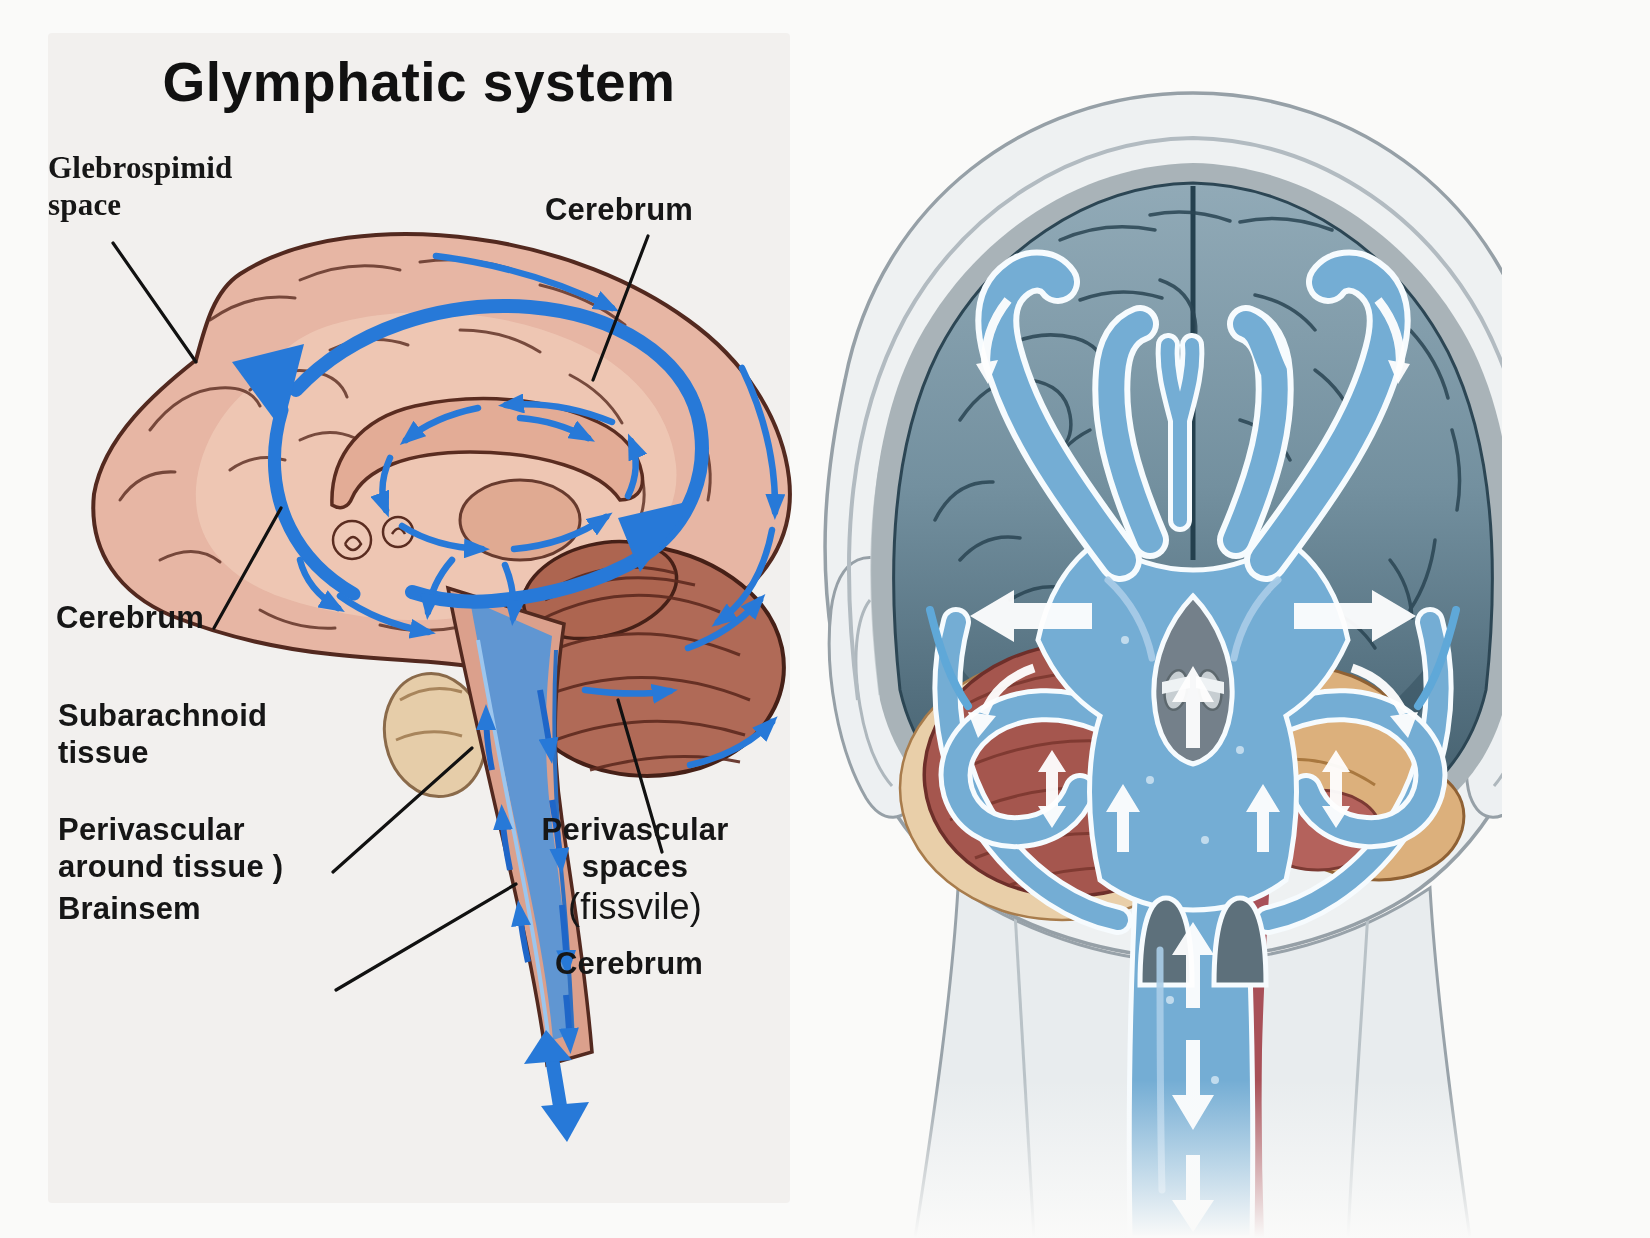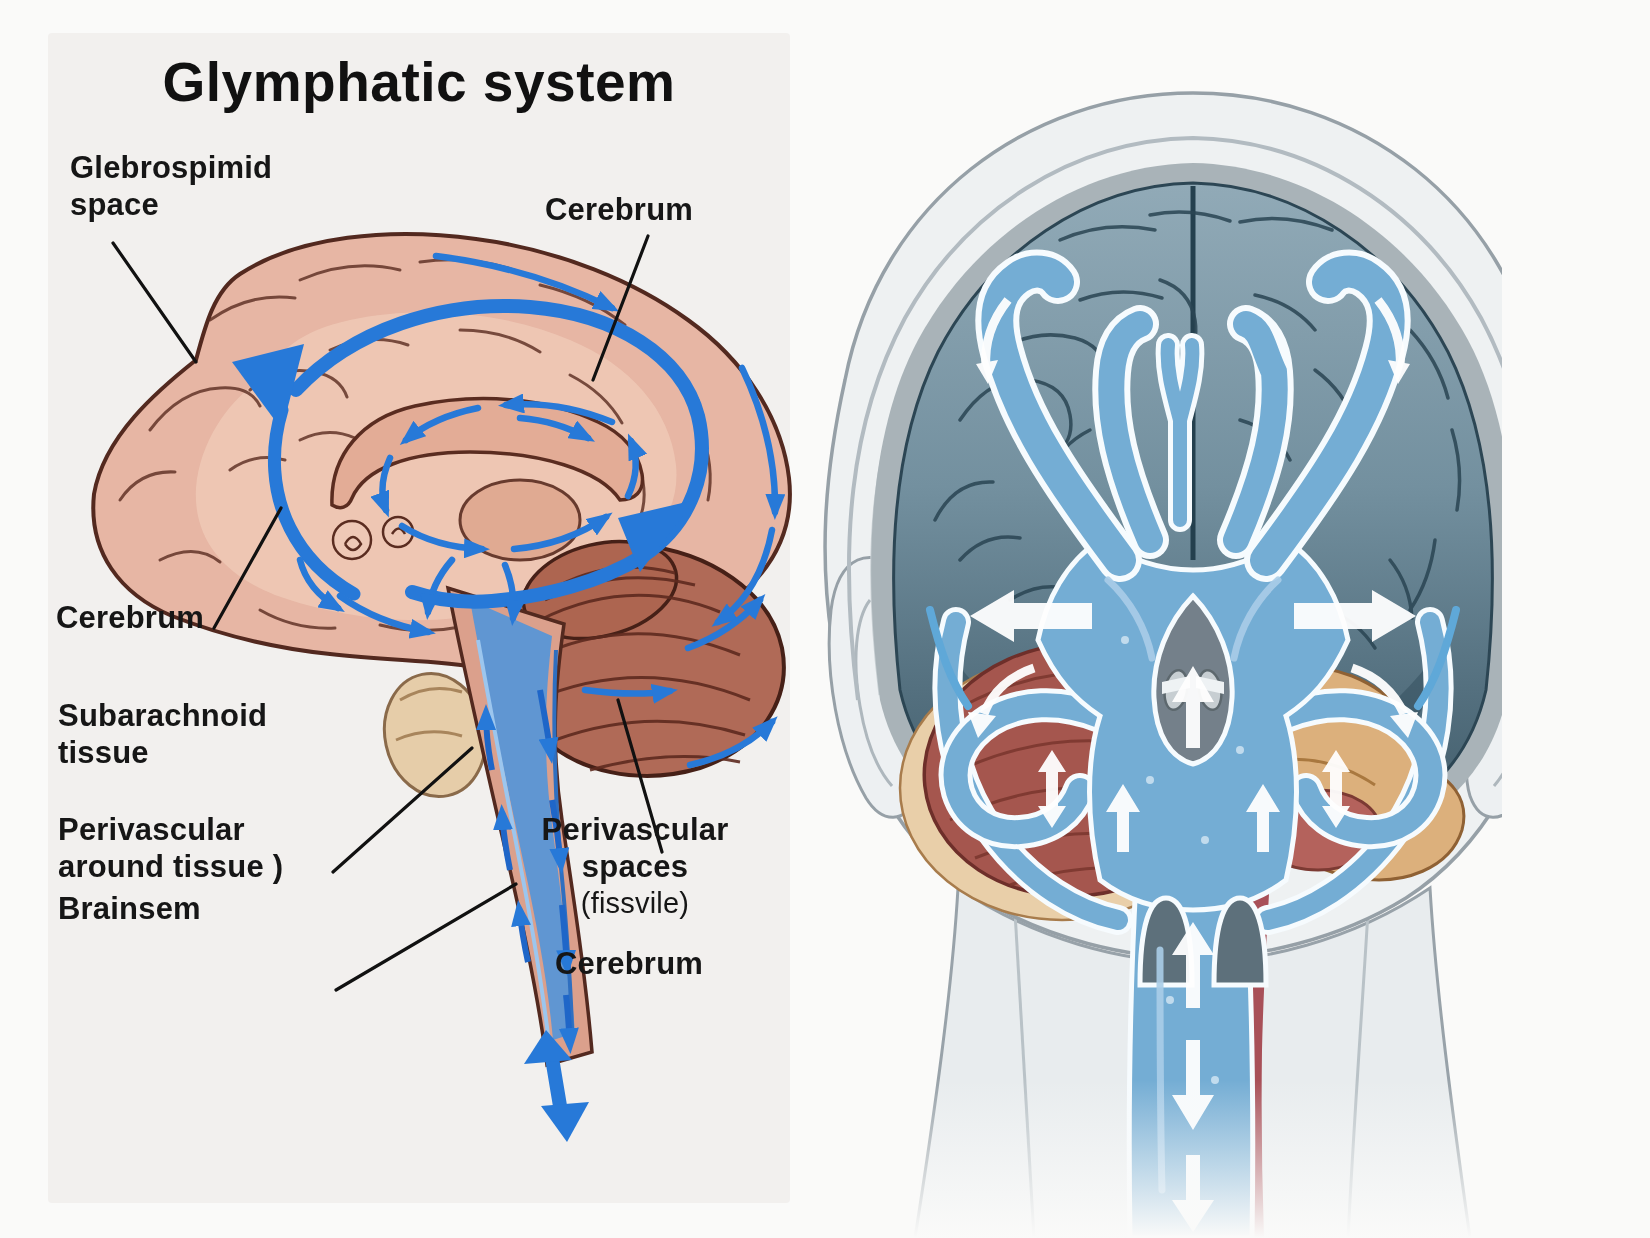--- a/index.html
+++ b/index.html
@@ -5,21 +5,21 @@
   html,body{margin:0;padding:0;background:#fafaf9;}
   .stage{position:relative;width:1502px;height:1238px;overflow:hidden;
          font-family:"Liberation Sans",sans-serif;background:#fafaf9;}
   .card{position:absolute;left:48px;top:33px;width:742px;height:1170px;
         background:#f2f0ee;border-radius:4px;}
   svg.art{position:absolute;left:0;top:0;width:1650px;height:1238px;}
   .lbl{position:absolute;font-weight:700;font-size:31px;line-height:1.18;
        color:#161616;white-space:pre-line;letter-spacing:.2px;z-index:5;}
   .title{position:absolute;left:48px;top:50px;width:742px;text-align:center;
          font-weight:700;font-size:55px;color:#111;letter-spacing:.5px;z-index:5;}
-  .sub{font-weight:400;font-size:29px;}
+  .sub{font-weight:400;font-size:36px;}
   .ctr{text-align:center;}
 </style>
 </head>
 <body>
 
 <div class="stage">
 
   <div class="card"></div>
 
   <svg class="art" viewBox="0 0 1650 1238">
@@ -351,21 +351,21 @@
         <path d="M976,364 L998,360 L988,384 Z"></path>
         <path d="M1410,364 L1388,360 L1398,384 Z"></path>
       </g>
 
       <rect x="820" y="1080" width="830" height="158" fill="url(#fade)"></rect>
     </g>
   </svg>
 
   <div class="title">Glymphatic system</div>
 
-  <div class="lbl" style="left:70px;top:150px;">Glebrospimid
+  <div class="lbl" style="left:48px;top:150px;font-family:Liberation Serif, serif;">Glebrospimid
 space</div>
 
   <div class="lbl" style="left:545px;top:192px;">Cerebrum</div>
 
   <div class="lbl" style="left:56px;top:600px;">Cerebrum</div>
 
   <div class="lbl" style="left:58px;top:698px;">Subarachnoid
 tissue</div>
 
   <div class="lbl" style="left:58px;top:812px;">Perivascular

